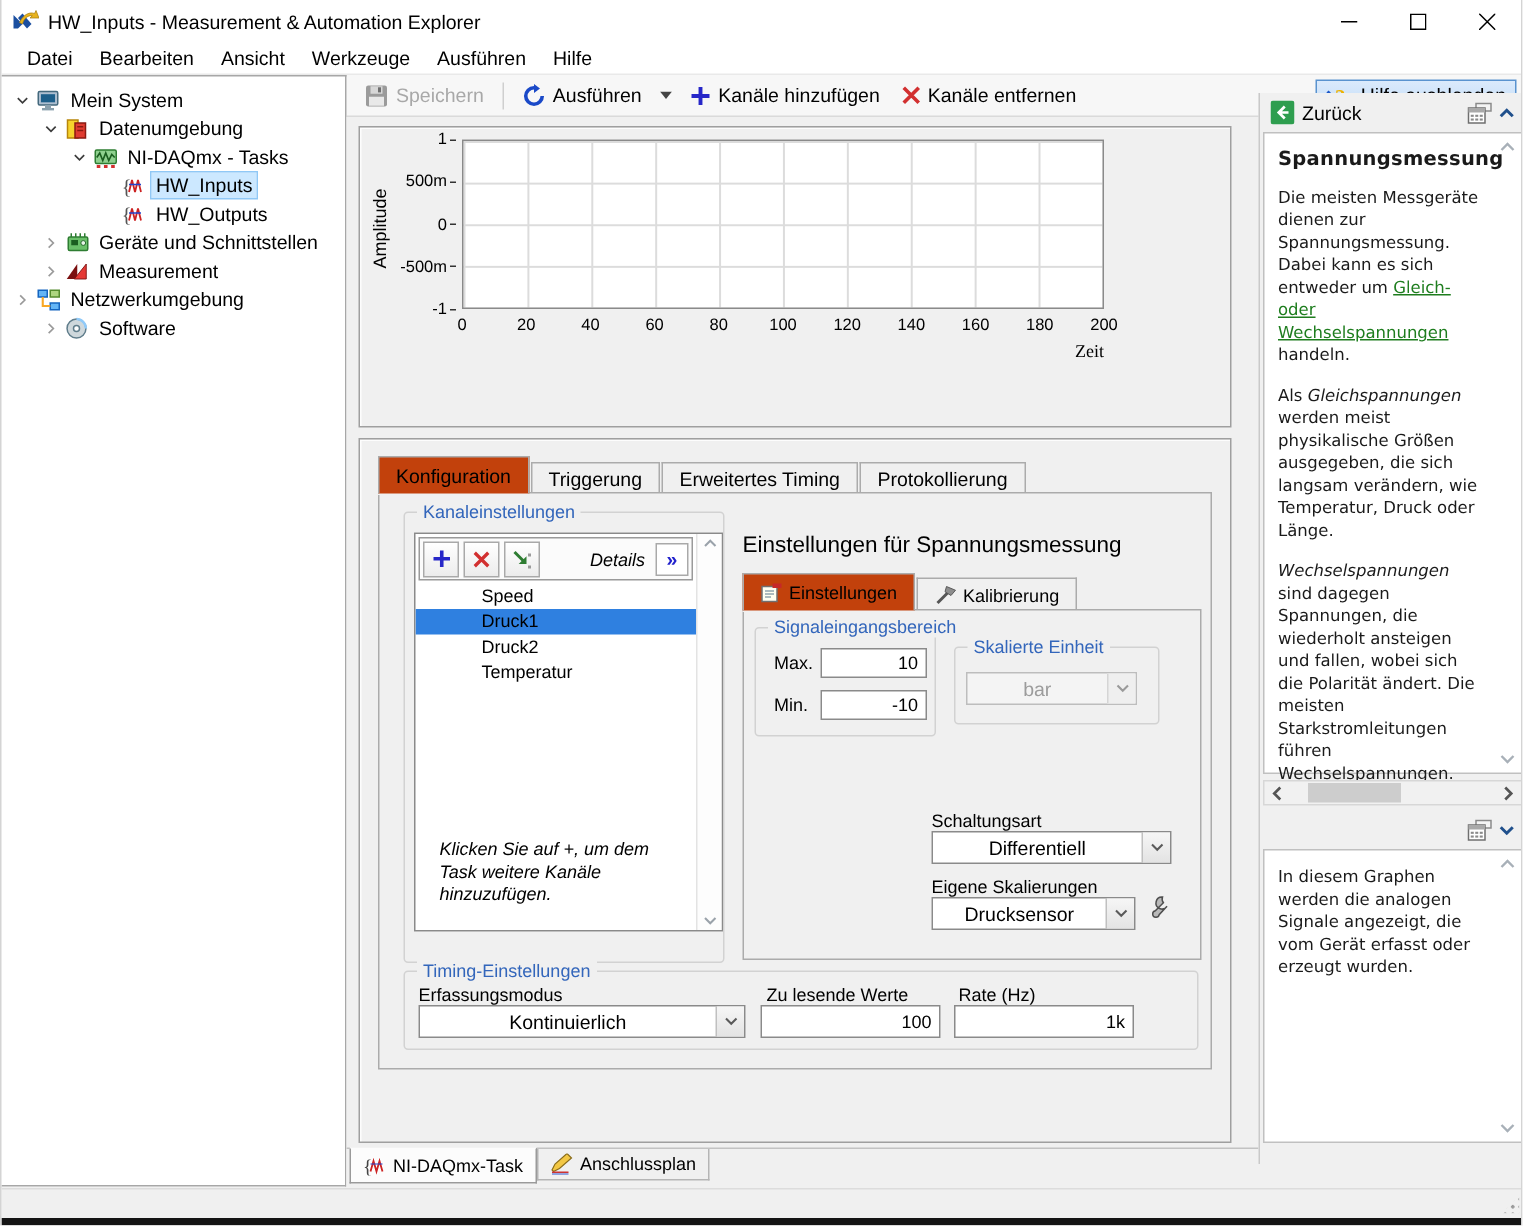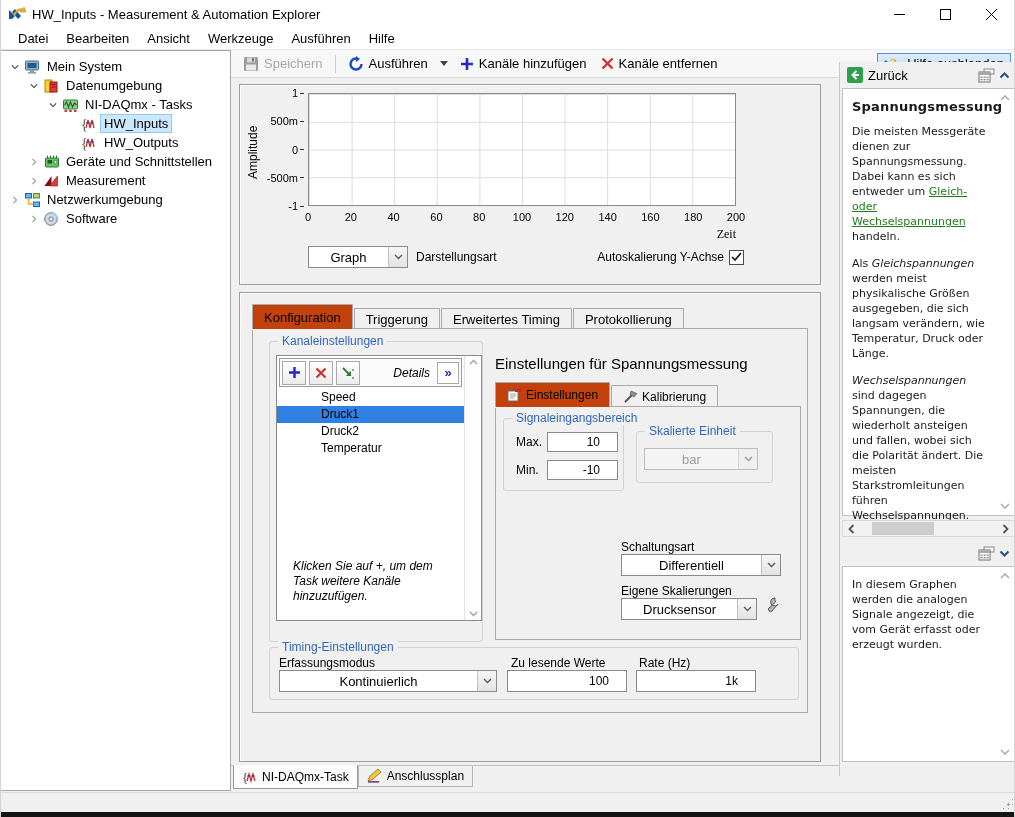--- a/index.html
+++ b/index.html
@@ -83,21 +83,21 @@
   .chan-hint { margin:auto 6px 16px 16px; font-style:italic; font-size:12px; line-height:15px; }
   .scroll-rail { width:17px; border-left:1px solid #e3e3e3; background:#fdfdfd; display:flex; flex-direction:column; justify-content:space-between; align-items:center; padding:3px 0; flex:none; }
 
   .settings-heading { position:absolute; left:242px; top:26px; font-size:15px; }
   .inner-tabs { left:242px; top:53px; }
   .inner-tabs .tab { height:22px; font-size:12px; }
   .inner-tabs .tab.active { height:25px; }
   .inner-page { left:242px; top:77px; width:306px; height:234px; }
 
   .field-label { position:absolute; font-size:12px; }
-  .num-input { border:1px solid #8a8a8a; background:#fff; font-family:"Liberation Sans",sans-serif; font-size:12px; text-align:right; padding:0 17px; height:20px; }
+  .num-input { border:1px solid #8a8a8a; background:#fff; font-family:"Liberation Sans",sans-serif; font-size:12px; text-align:right; padding:0 5px; height:20px; }
 
   
   .help { position:absolute; left:838px; top:62px; width:177px; height:714px; background:#f0f0f0; border-left:1px solid #c9c9c9; }
   .help-header { position:absolute; left:0; width:100%; height:26px; display:flex; align-items:center; padding:0 6px 0 4px; gap:4px; }
   .back-btn { display:flex; align-items:center; gap:5px; font-size:13px; padding:1px 3px; }
   .help-body { position:absolute; left:2px; width:173px; background:#fff; border:1px solid #c0c0c0; font-family:"DejaVu Sans",sans-serif; }
   .help-content { padding:10px 22px 8px 9px; font-size:11px; line-height:15px; color:#1a1a1a; }
   .help-content h3 { font-size:13px; margin-bottom:10px; letter-spacing:0.2px; }
   .help-content p { margin-bottom:12px; }
   .help-link { color:#1e7d1e; text-decoration:underline; }
@@ -379,39 +379,20 @@
           <span class="xtick" style="left: 30%;">60</span>
           <span class="xtick" style="left: 40%;">80</span>
           <span class="xtick" style="left: 50%;">100</span>
           <span class="xtick" style="left: 60%;">120</span>
           <span class="xtick" style="left: 70%;">140</span>
           <span class="xtick" style="left: 80%;">160</span>
           <span class="xtick" style="left: 90%;">180</span>
           <span class="xtick" style="left: 100%;">200</span>
         </div>
       <div class="xlab">Zeit</div>
-      <div class="graph-controls">
-        <div class="combo" style="width:100px">
-          <span class="val">Graph</span>
-          <span class="drop">
-              <svg width="9" height="6" viewBox="0 0 9 6">
-                <polyline points="1,1 4.5,4.5 8,1" fill="none" stroke="#5a5a5a" stroke-width="1.4"></polyline>
-              </svg>
-            </span>
-        </div>
-        <span style="margin-left:8px;font-size:12px">Darstellungsart</span>
-        <div style="margin-left:auto;display:flex;align-items:center;gap:5px">
-          <span style="font-size:12px">Autoskalierung Y-Achse</span>
-          <span class="checkbox" id="autoscaleBox">
-              <svg width="11" height="10" viewBox="0 0 11 10">
-                <polyline points="1,5 4,8 10,1" fill="none" stroke="#1a1a1a" stroke-width="1.7"></polyline>
-              </svg>
-            </span>
-        </div>
-      </div>
     </div>
 
     <div class="config-panel panel3d">
       <div class="tabstrip" style="left:12px;top:11px" id="configTabs">
           <div class="tab active">
             <span>Konfiguration</span>
           </div>
           <div class="tab">
             <span>Triggerung</span>
           </div>

